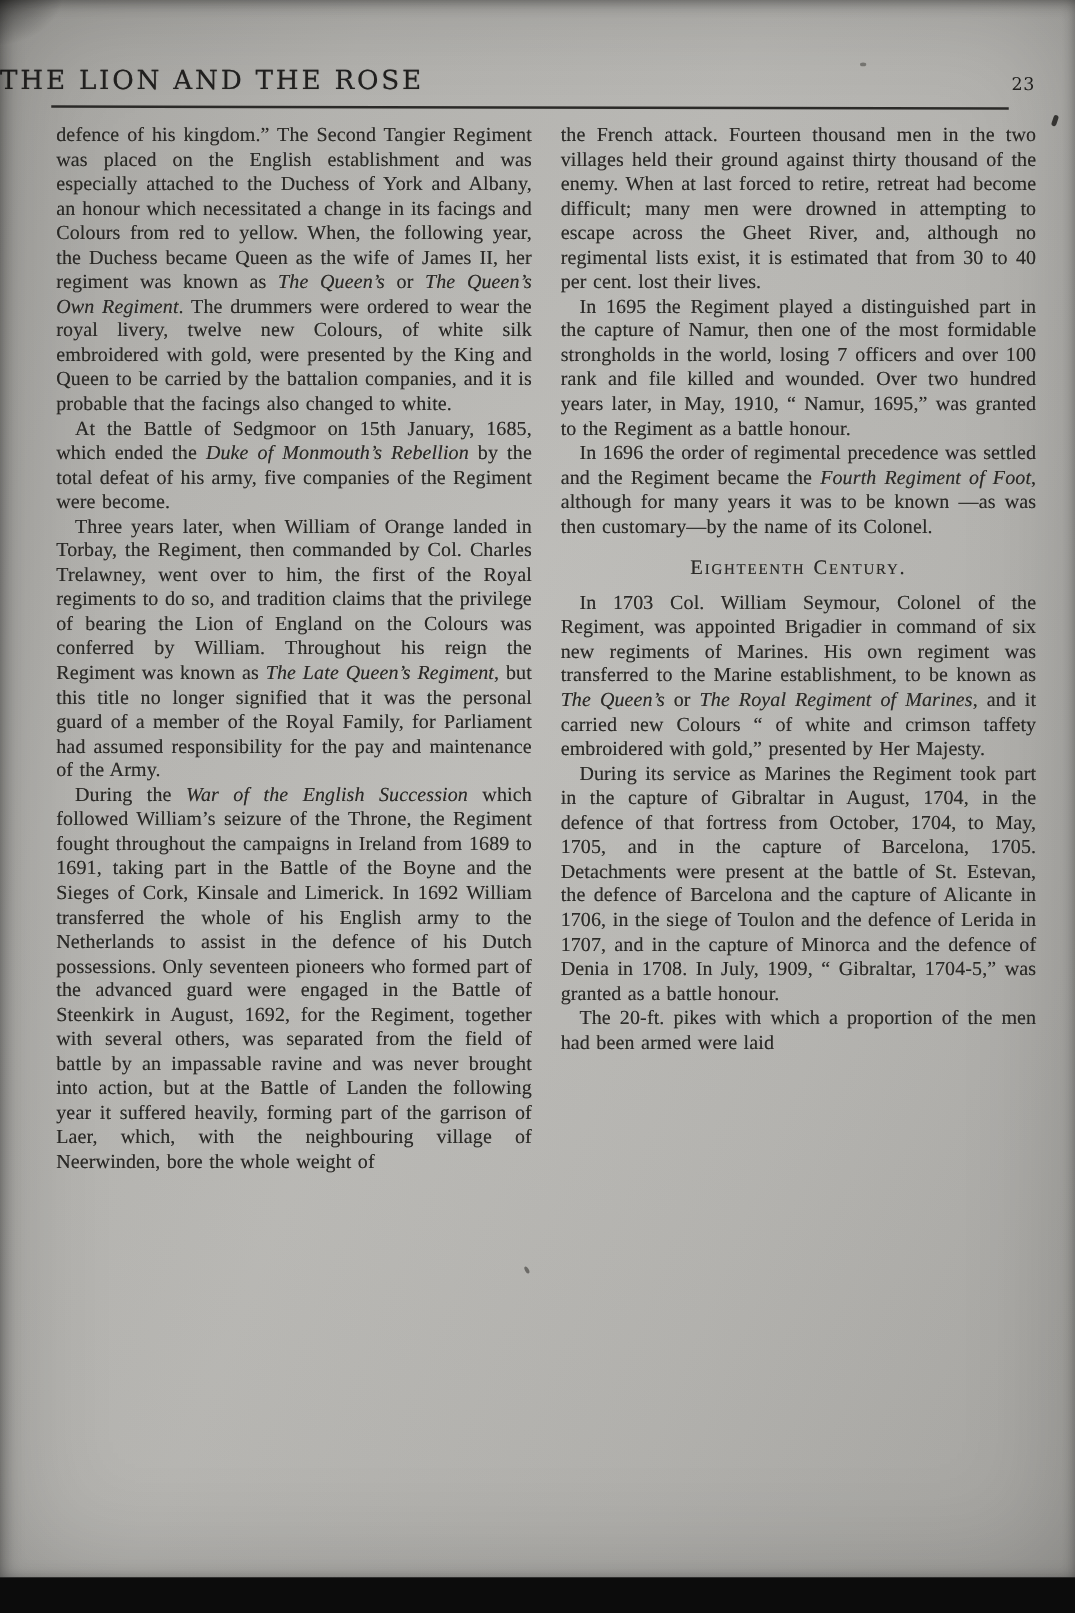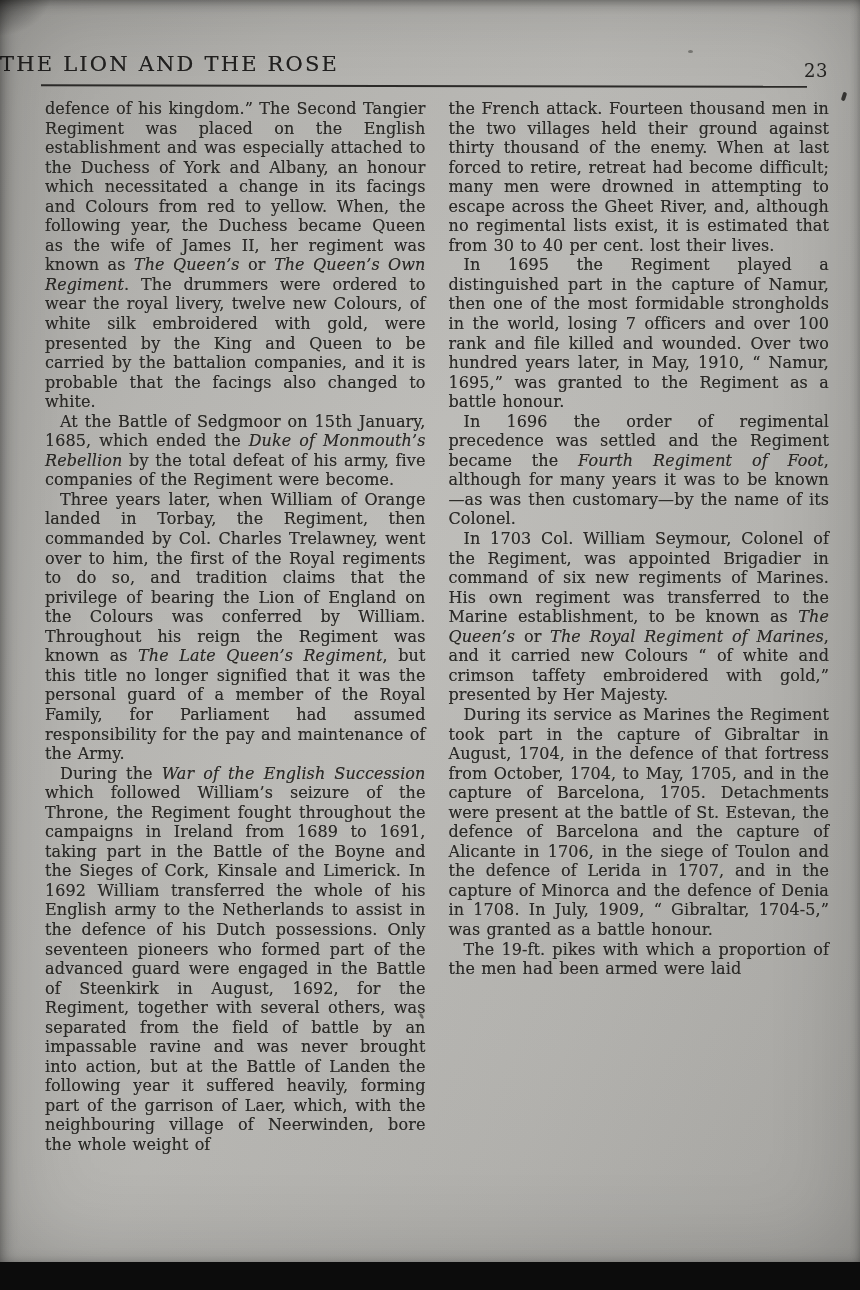--- a/index.html
+++ b/index.html
@@ -44,26 +44,26 @@
     color: #222120;
     text-shadow: 0 0 0.6px rgba(30,30,28,0.55);
   }
   .header-rule {
     position: absolute; top: 85px; left: 41px; width: 766px;
     border-top: 2.5px solid #2c2b29;
     transform: rotate(0.12deg);
   }
   .page-number {
     position: absolute; top: 60px; right: 32px;
-    font-size: 18px; letter-spacing: 0.5px;
+    font-size: 14px; letter-spacing: 0.5px;
     color: #232220;
   }
   .columns {
     position: absolute; top: 99px; left: 45px; right: 31px;
-    display: flex; gap: 23px;
+    display: flex; gap: 23px; font-family: Liberation Serif, serif;
   }
   .col {
     flex: 1 1 0;
     text-align: justify;
     font-size: 16px;
     line-height: 19.55px;
     letter-spacing: 0.1px;
     word-spacing: 1px;
     color: #2b2a27;
     text-shadow: 0 0 0.45px rgba(43,42,39,0.55);
@@ -99,23 +99,24 @@
     <div class="col">
         <p class="para"><span>defence of his kingdom.” The Second Tangier Regiment was placed on the English establishment and was especially attached to the Duchess of York and Albany, an honour which necessitated a change in its facings and Colours from red to yellow. When, the following year, the Duchess became Queen as the wife of James II, her regiment was known as </span><span class="it">The Queen’s</span><span> or </span><span class="it">The Queen’s Own Regiment</span><span>. The drummers were ordered to wear the royal livery, twelve new Colours, of white silk embroidered with gold, were presented by the King and Queen to be carried by the battalion companies, and it is probable that the facings also changed to white.</span></p>
         <p class="para indent"><span>At the Battle of Sedgmoor on 15th January, 1685, which ended the </span><span class="it">Duke of Monmouth’s Rebellion</span><span> by the total defeat of his army, five companies of the Regiment were become.</span></p>
         <p class="para indent"><span>Three years later, when William of Orange landed in Torbay, the Regiment, then commanded by Col. Charles Trelawney, went over to him, the first of the Royal regiments to do so, and tradition claims that the privilege of bearing the Lion of England on the Colours was conferred by William. Throughout his reign the Regiment was known as </span><span class="it">The Late Queen’s Regiment</span><span>, but this title no longer signified that it was the personal guard of a member of the Royal Family, for Parliament had assumed responsibility for the pay and maintenance of the Army.</span></p>
         <p class="para indent"><span>During the </span><span class="it">War of the English Succession</span><span> which followed William’s seizure of the Throne, the Regiment fought throughout the campaigns in Ireland from 1689 to 1691, taking part in the Battle of the Boyne and the Sieges of Cork, Kinsale and Limerick. In 1692 William transferred the whole of his English army to the Netherlands to assist in the defence of his Dutch possessions. Only seventeen pioneers who formed part of the advanced guard were engaged in the Battle of Steenkirk in August, 1692, for the Regiment, together with several others, was separated from the field of battle by an impassable ravine and was never brought into action, but at the Battle of Landen the following year it suffered heavily, forming part of the garrison of Laer, which, with the neighbouring village of Neerwinden, bore the whole weight of</span></p>
       </div>
     <div class="col">
         <p class="para"><span>the French attack. Fourteen thousand men in the two villages held their ground against thirty thousand of the enemy. When at last forced to retire, retreat had become difficult; many men were drowned in attempting to escape across the Gheet River, and, although no regimental lists exist, it is estimated that from 30 to 40 per cent. lost their lives.</span></p>
         <p class="para indent"><span>In 1695 the Regiment played a distinguished part in the capture of Namur, then one of the most formidable strongholds in the world, losing 7 officers and over 100 rank and file killed and wounded. Over two hundred years later, in May, 1910, “ Namur, 1695,” was granted to the Regiment as a battle honour.</span></p>
         <p class="para indent"><span>In 1696 the order of regimental precedence was settled and the Regiment became the </span><span class="it">Fourth Regiment of Foot</span><span>, although for many years it was to be known —as was then customary—by the name of its Colonel.</span></p>
+        <h3 class="section-heading">Eighteenth Century.</h3>
         <p class="para indent"><span>In 1703 Col. William Seymour, Colonel of the Regiment, was appointed Brigadier in command of six new regiments of Marines. His own regiment was transferred to the Marine establishment, to be known as </span><span class="it">The Queen’s</span><span> or </span><span class="it">The Royal Regiment of Marines</span><span>, and it carried new Colours “ of white and crimson taffety embroidered with gold,” presented by Her Majesty.</span></p>
         <p class="para indent"><span>During its service as Marines the Regiment took part in the capture of Gibraltar in August, 1704, in the defence of that fortress from October, 1704, to May, 1705, and in the capture of Barcelona, 1705. Detachments were present at the battle of St. Estevan, the defence of Barcelona and the capture of Alicante in 1706, in the siege of Toulon and the defence of Lerida in 1707, and in the capture of Minorca and the defence of Denia in 1708. In July, 1909, “ Gibraltar, 1704-5,” was granted as a battle honour.</span></p>
-        <p class="para indent"><span>The 19-ft. pikes with which a proportion of the men had been armed were laid</span></p>
+        <p class="para indent"><span>The 20-ft. pikes with which a proportion of the men had been armed were laid</span></p>
       </div>
   </div>
 
   <div class="speck speck-1"></div>
   <div class="speck speck-2"></div>
   <div class="speck speck-3"></div>
   <div class="corner-smudge"></div>
   <div class="scan-vignette"></div>
 </div>
 <div class="scan-edge-bottom"></div>

